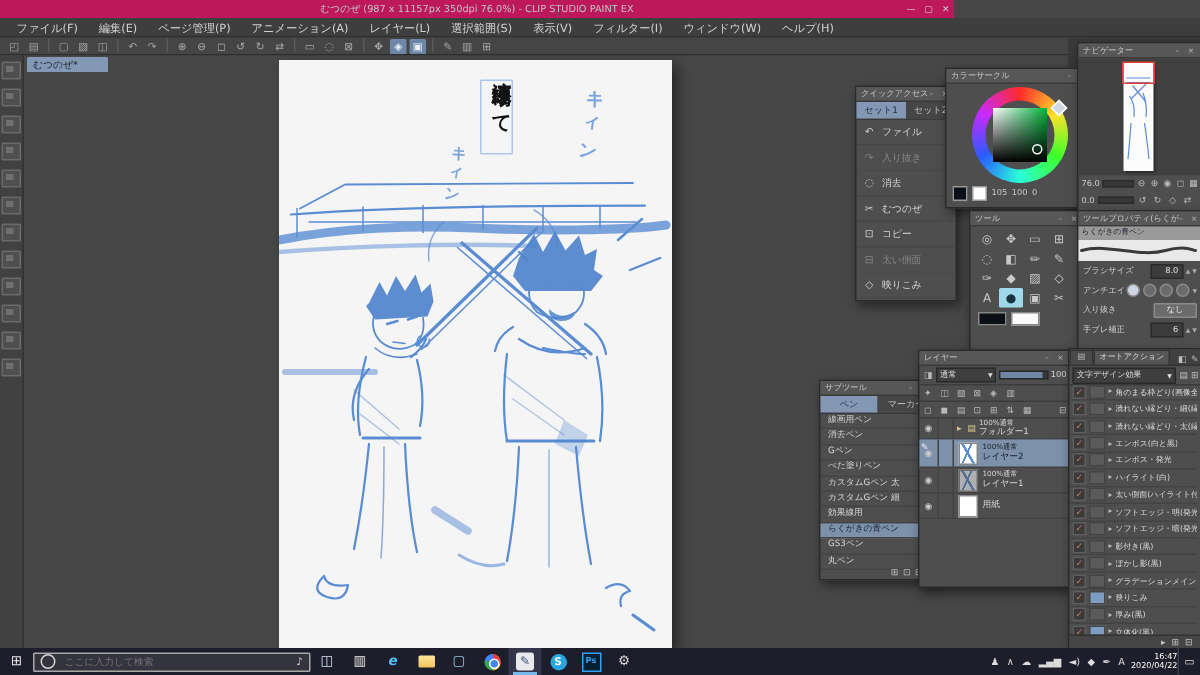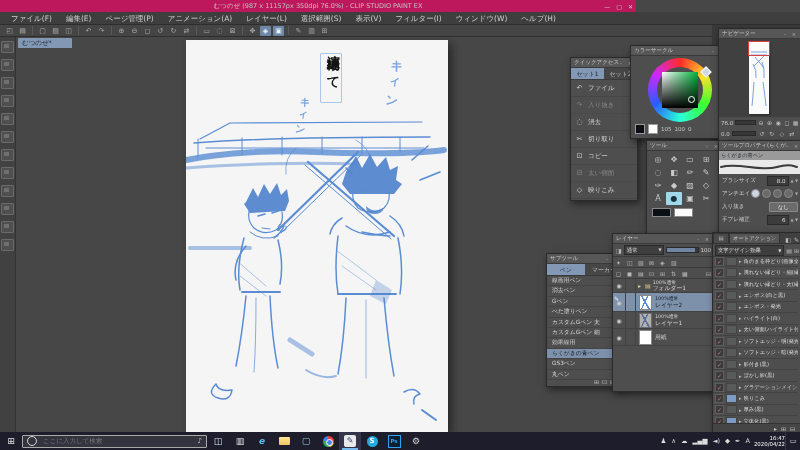--- a/index.html
+++ b/index.html
@@ -330,21 +330,21 @@
           <div class="qa-item disabled">
             <div class="g">↷</div>
             <div>入り抜き</div>
           </div>
           <div class="qa-item">
             <div class="g">◌</div>
             <div>消去</div>
           </div>
           <div class="qa-item">
             <div class="g">✂</div>
-            <div>切り取り</div>
+            <div>むつのぜ</div>
           </div>
           <div class="qa-item">
             <div class="g">⊡</div>
             <div>コピー</div>
           </div>
           <div class="qa-item disabled">
             <div class="g">⊟</div>
             <div>太い側面</div>
           </div>
           <div class="qa-item">

